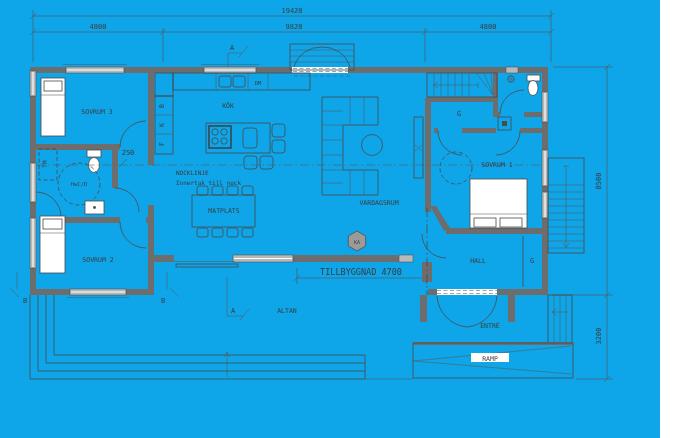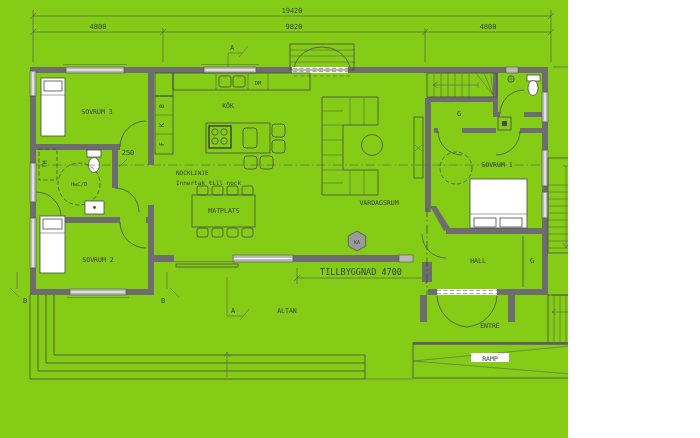--- a/index.html
+++ b/index.html
@@ -1,16 +1,16 @@
 <!DOCTYPE html>
 <html><head>
 <meta charset="utf-8">
 <style>
   html,body{margin:0;padding:0;background:#ffffff;}
-  .stage{width:568px;height:438px;background:#84cc16;position:relative;overflow:hidden;
+  .stage{width:660px;height:438px;background:#0ea5e9;position:relative;overflow:hidden;
          font-family:"DejaVu Sans Mono", monospace;}
   svg{display:block}
   svg text{fill:#3c3c3c;font-family:"DejaVu Sans Mono", monospace;}
   .w{fill:#6d6d6d;stroke:none}
   .win{fill:#b8b8b8;stroke:#4a4a4a;stroke-width:.5}
   .wl{stroke:#ffffff;stroke-width:1.1;fill:none}
   .ln{stroke:#4a4a4a;stroke-width:.8;fill:none}
   .thin{stroke:#5a5a5a;stroke-width:.55;fill:none}
   .dim{stroke:#555;stroke-width:.6;fill:none}
   .furn{stroke:#4a4a4a;stroke-width:.8;fill:#ffffff}

